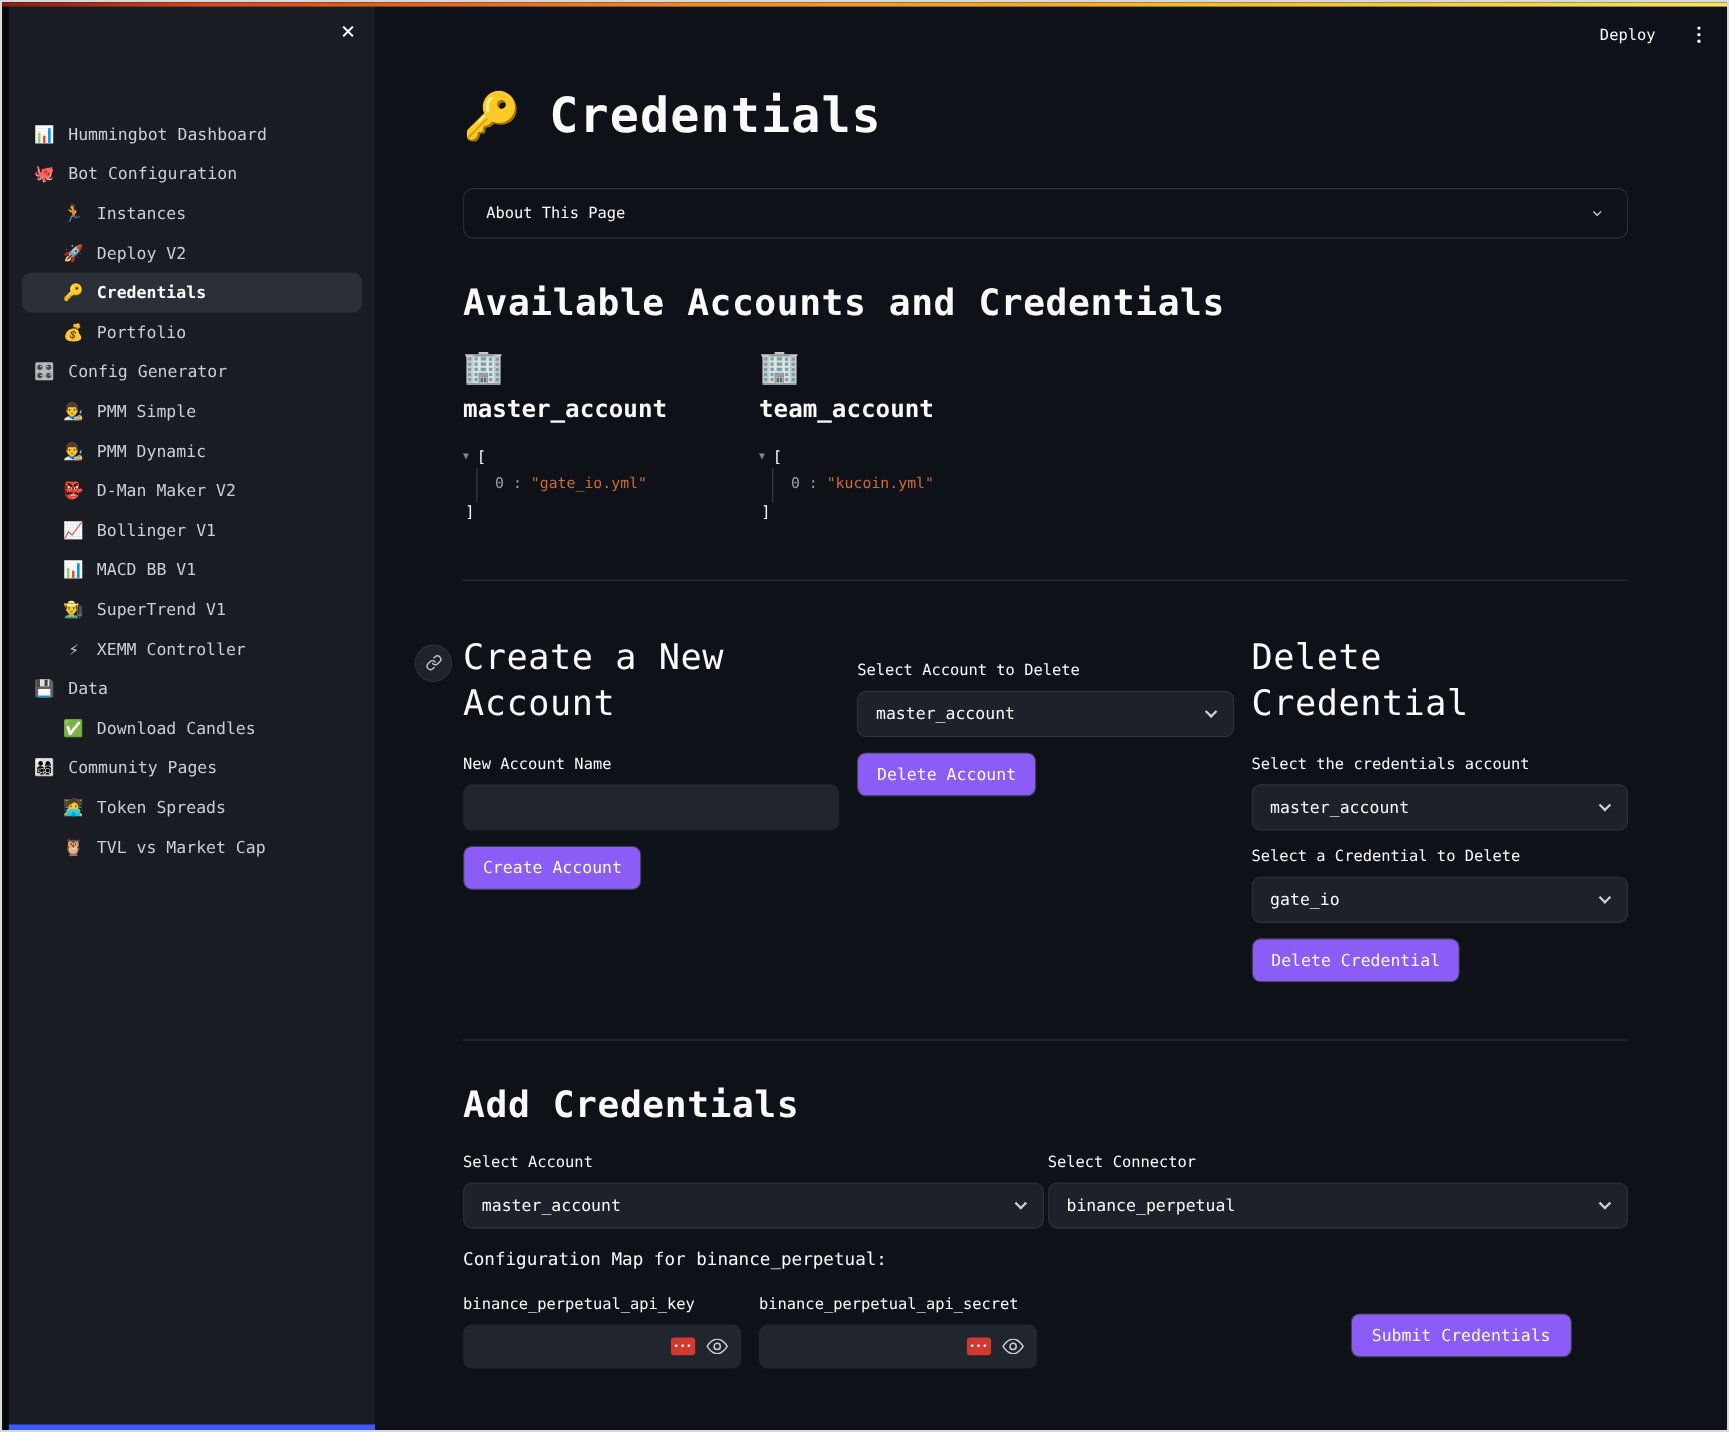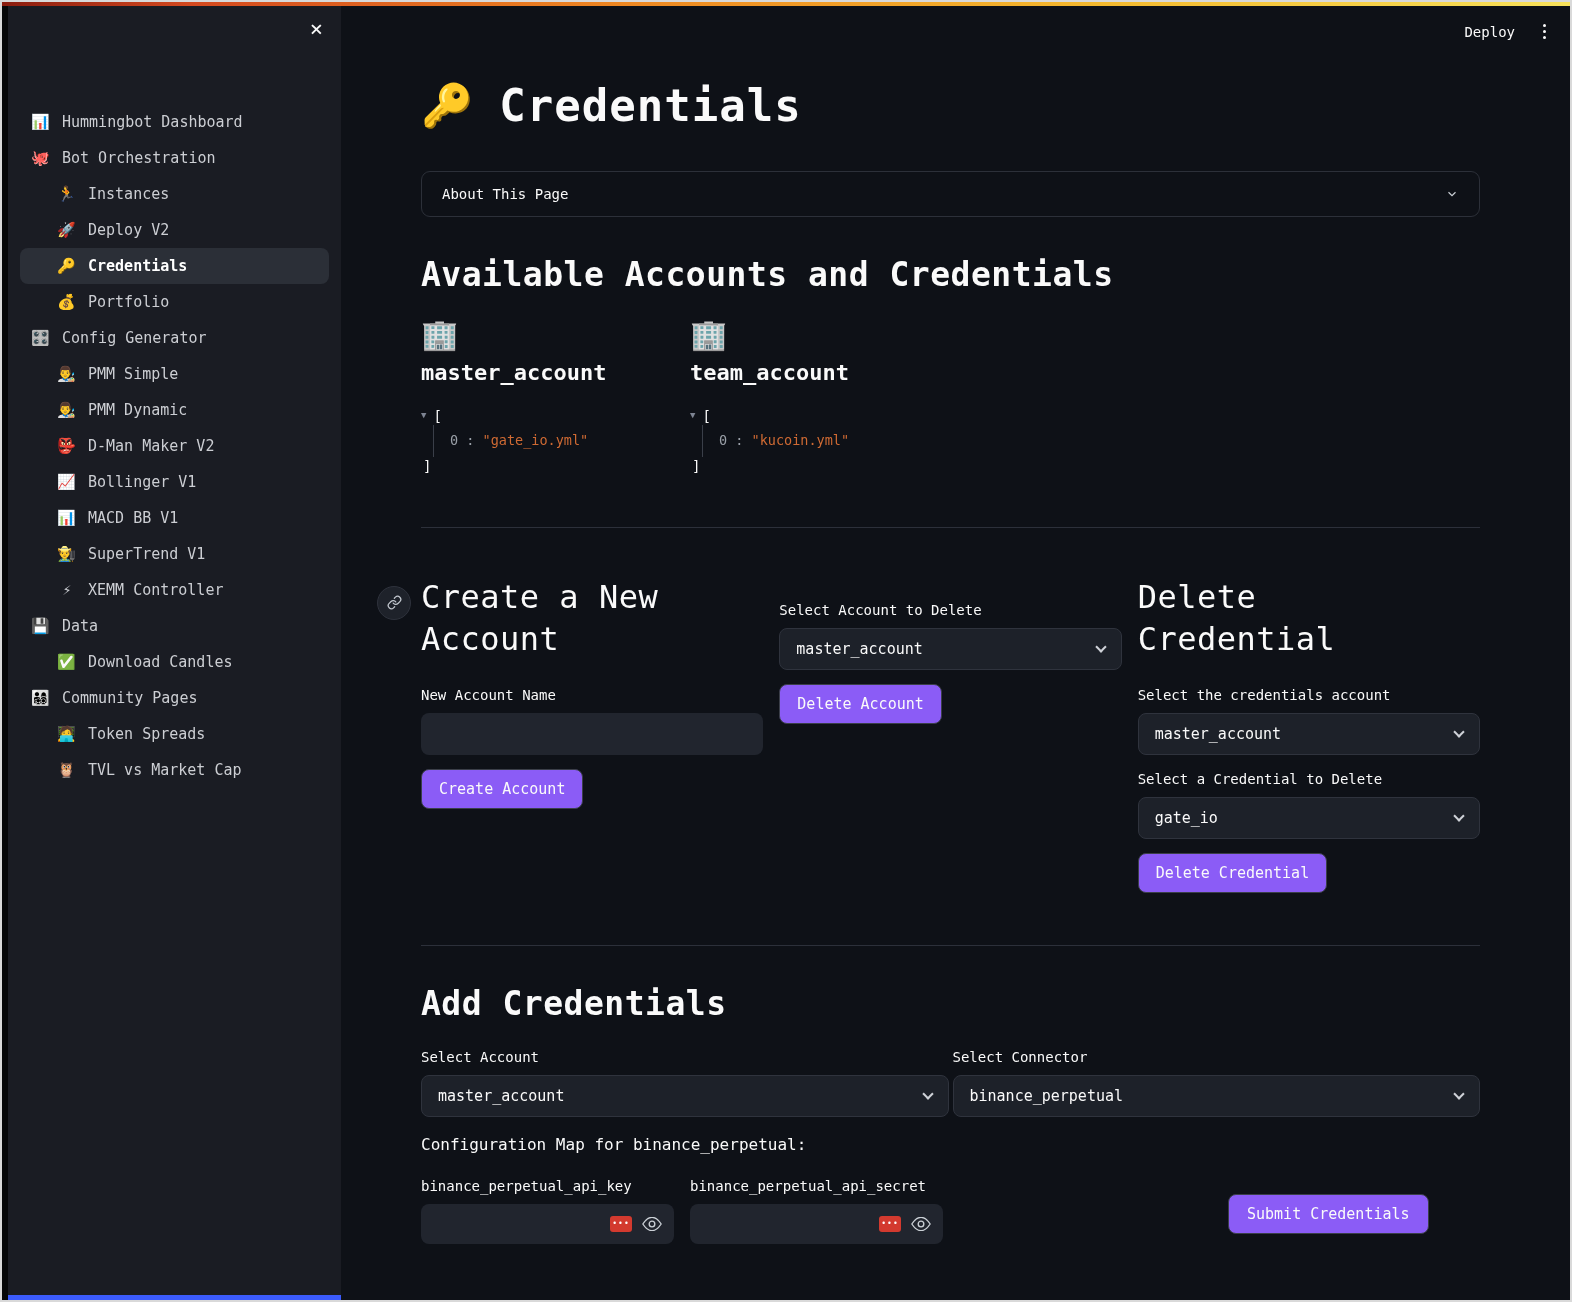--- a/index.html
+++ b/index.html
@@ -20,21 +20,21 @@
   .nav { padding:0 12px; }
   .nav-item { display:flex; align-items:center; gap:10px; height:36px; padding:0 10px;
               border-radius:8px; color:#ccced3; font-size:15px; cursor:pointer; white-space:nowrap; }
   .nav-item.indent { padding-left:36px; }
   .nav-item.selected { background:#2b2f37; color:#ffffff; font-weight:bold; }
   .nav-icon { width:22px; text-align:center; font-size:15px; flex-shrink:0; }
   .sidebar-scroll { position:absolute; left:0; right:0; bottom:0; height:5px; background:#3b5bfd; }
 
   
   .main { flex:1; position:relative; padding:0 90px 40px 80px; overflow:hidden; }
-  .topbar { position:absolute; top:18px; right:20px; display:flex; align-items:center; gap:24px;justify-content:space-between; }
+  .topbar { position:absolute; top:18px; right:20px; display:flex; align-items:center; gap:34px;justify-content:space-between; }
   .deploy-label { font-size:14px; color:#fafafa; cursor:pointer; }
   .kebab { display:flex; flex-direction:column; gap:3px; cursor:pointer; padding:4px; }
   .kebab i { width:3px; height:3px; border-radius:50%; background:#fafafa; display:block; }
 
   .page-header { display:flex; align-items:center; gap:26px; margin-top:78px; }
   .page-header .hicon { font-size:42px; }
   .page-header h1 { font-size:44px; font-weight:bold; letter-spacing:1px; }
 
   .expander { margin-top:40px; height:46px; border:1px solid #2c3039; border-radius:9px;
               display:flex; align-items:center; justify-content:space-between; padding:0 20px;
@@ -107,21 +107,21 @@
   <aside class="sidebar">
     <span class="sidebar-close">×</span>
 
     <nav class="nav">
       <div class="nav-item">
         <span class="nav-icon">📊</span>
         <span>Hummingbot Dashboard</span>
       </div>
       <div class="nav-item">
         <span class="nav-icon">🐙</span>
-        <span>Bot Orchestration</span>
+        <span>Bot Configuration</span>
       </div>
       <div class="nav-item indent">
         <span class="nav-icon">🏃</span>
         <span>Instances</span>
       </div>
       <div class="nav-item indent">
         <span class="nav-icon">🚀</span>
         <span>Deploy V2</span>
       </div>
       <div class="nav-item indent selected">

